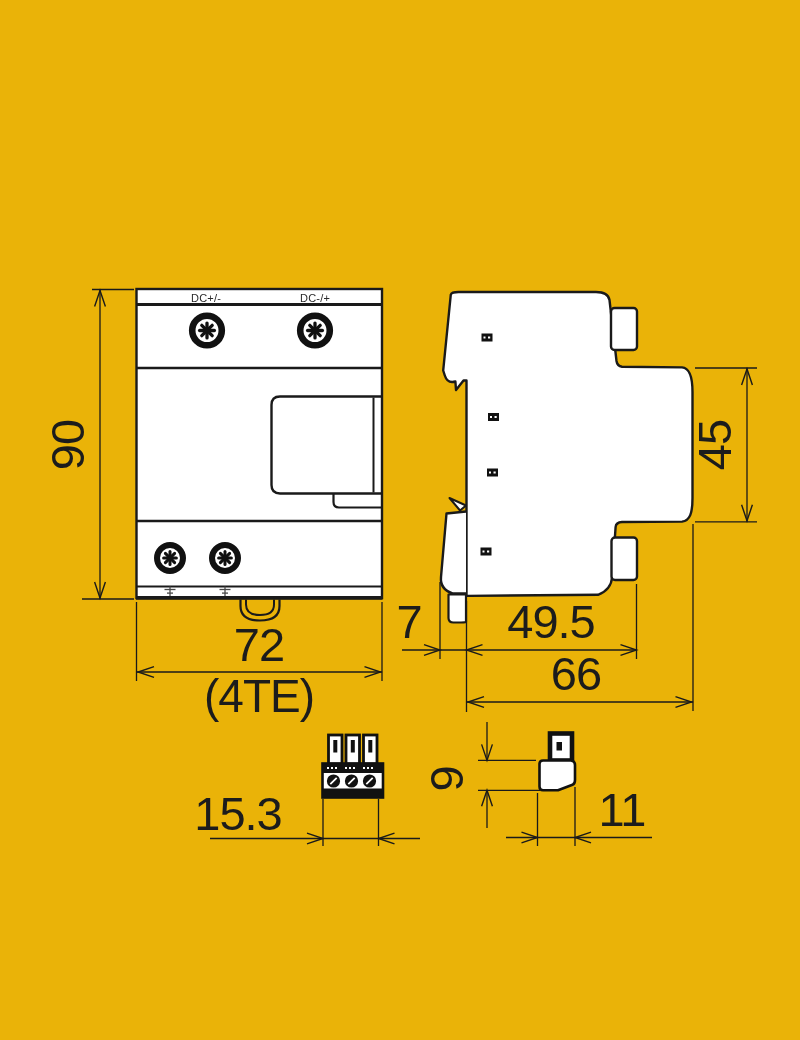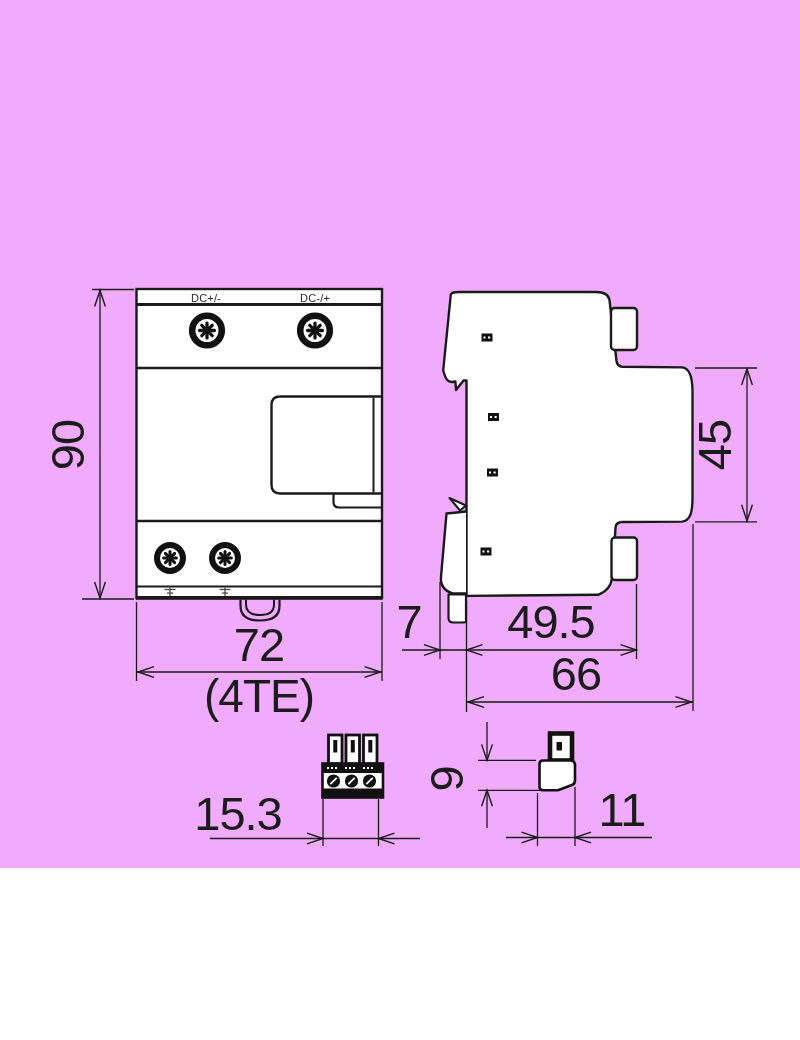--- a/index.html
+++ b/index.html
@@ -1,16 +1,16 @@
 <!DOCTYPE html>
 <html><head>
 <meta charset="utf-8">
 <style>
   html,body{margin:0;padding:0;background:#ffffff;}
-  .canvas{position:relative;width:800px;height:868px;background:#f0abfc;overflow:hidden;
+  .canvas{position:relative;width:800px;height:1040px;background:#eab308;overflow:hidden;
           font-family:"Liberation Sans",sans-serif;}
   svg{position:absolute;left:0;top:0;}
   text{fill:#1c1c1c;}
   .dim-num{font-size:47px;font-family:"Liberation Sans",sans-serif;fill:#1c1c1c;letter-spacing:-1px;}
   .dim-note{font-size:46px;font-family:"Liberation Sans",sans-serif;fill:#1c1c1c;letter-spacing:-1px;}
   .part-label{font-size:11px;font-family:"Liberation Sans",sans-serif;fill:#2a2a2a;letter-spacing:0.2px;}
 </style>
 </head>
 <body>
 

